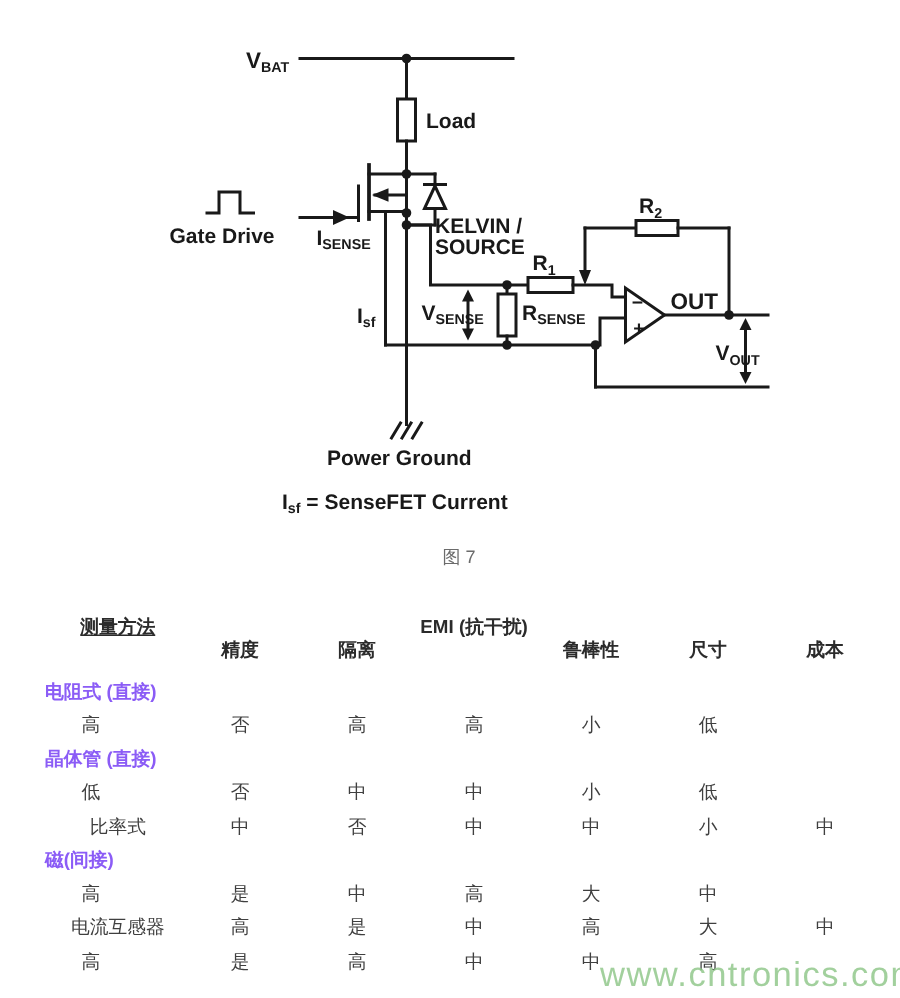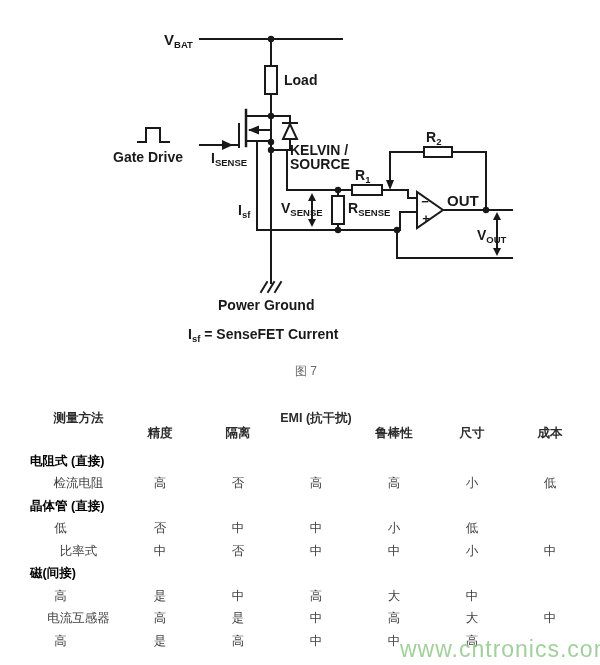--- a/index.html
+++ b/index.html
@@ -11,24 +11,24 @@
   svg text{fill:#191919;font-family:"Liberation Sans",sans-serif;font-weight:bold;}
   svg .sub{font-size:9.5px;}
   svg .fig-num{fill:#6b6b6b;font-weight:normal;font-size:12px;}
 
   .cmp-table{position:absolute;left:0;top:404px;width:600px;color:#3f3f3f;font-size:12.5px;}
   .hrow,.trow{display:grid;grid-template-columns:121px repeat(6,78px);}
   .hrow{height:40px;}
   .hcell{font-weight:bold;color:#2b2b2b;text-align:center;}
   .hcell.top{align-self:start;padding-top:6px;}
   .hcell.bottom{align-self:end;padding-bottom:2px;}
-  .hcell.label{padding-left:36px;}
+  .hcell.label{padding-left:36px;text-decoration:underline;}
   .tbody{margin-top:6px;}
   .trow{height:22.5px;align-items:center;}
-  .gcell{grid-column:1 / -1;padding-left:30px;font-weight:bold;color:#000000;}
+  .gcell{grid-column:1 / -1;padding-left:30px;font-weight:bold;color:#8b5cf6;}
   .cell{text-align:center;}
   .cell.label{padding-left:36px;}
 
   .watermark{
     position:absolute;left:400px;top:636px;
     font-size:23px;letter-spacing:1px;
     color:rgba(141,198,136,0.82);
     white-space:nowrap;
   }
 </style>
@@ -154,21 +154,20 @@
     <div class="hcell bottom">鲁棒性</div>
     <div class="hcell bottom">尺寸</div>
     <div class="hcell bottom">成本</div>
   </div>
 
   <div class="tbody">
     <div class="trow group">
       <div class="gcell">电阻式 (直接)</div>
     </div>
     <div class="trow">
-      <div class="cell label">检流电阻</div>
       <div class="cell">高</div>
       <div class="cell">否</div>
       <div class="cell">高</div>
       <div class="cell">高</div>
       <div class="cell">小</div>
       <div class="cell">低</div>
     </div>
 
     <div class="trow group">
       <div class="gcell">晶体管 (直接)</div>

